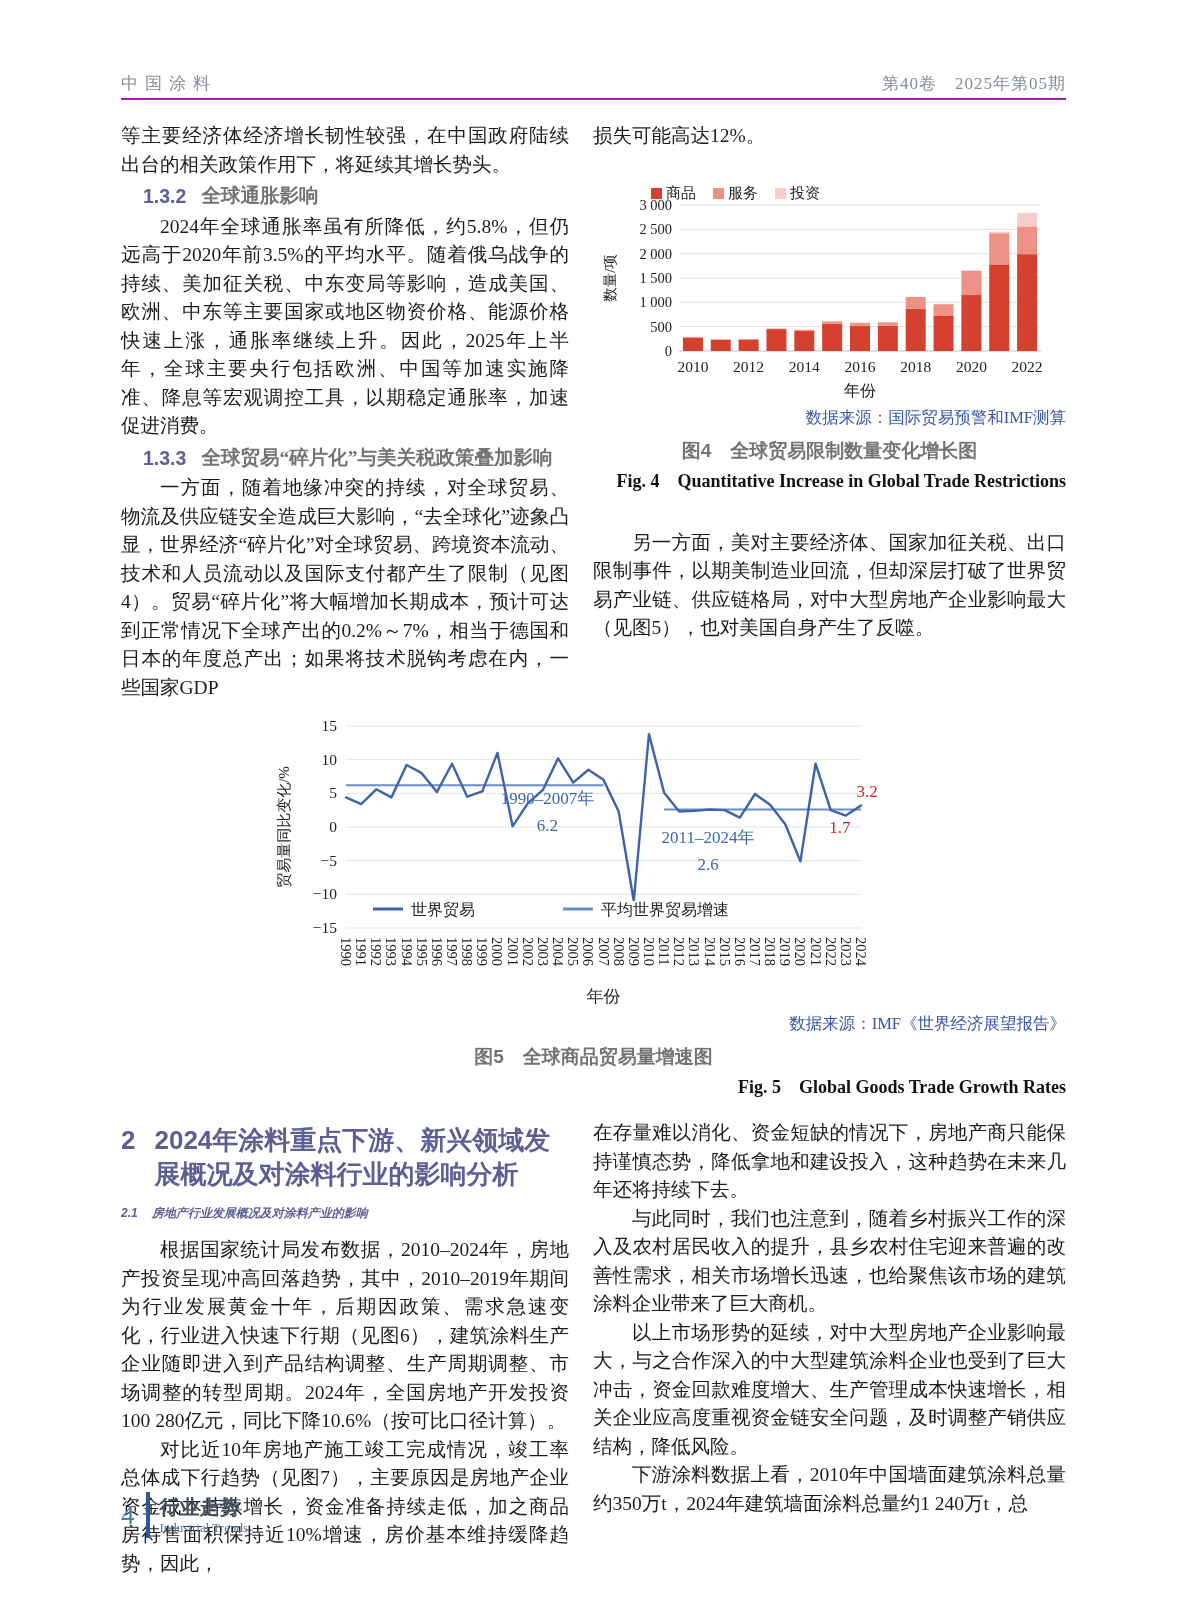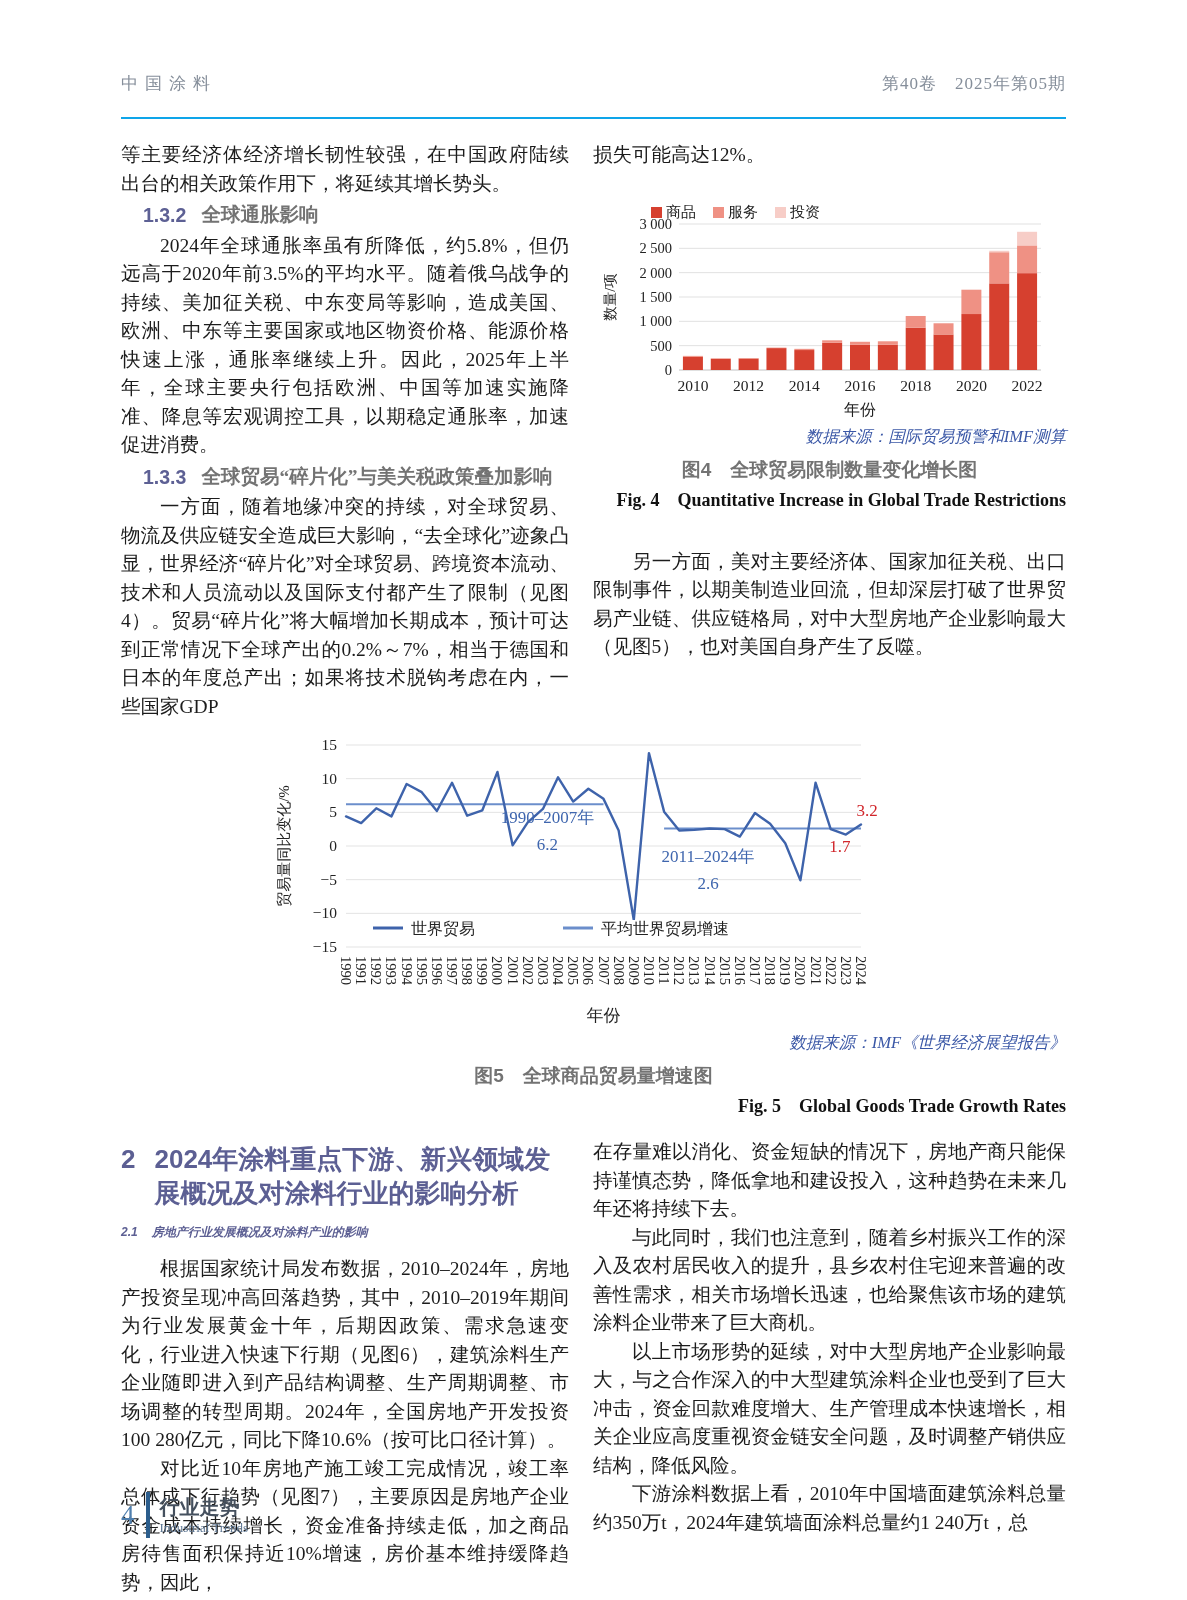--- a/index.html
+++ b/index.html
@@ -2,38 +2,38 @@
 <html><head>
 <meta charset="utf-8">
 <style>
   * { margin:0; padding:0; box-sizing:border-box; }
   body { background:#fff; }
   .page { position:relative; width:1187px; height:1600px; background:#ffffff; overflow:hidden;
           font-family:"Liberation Serif","DejaVu Serif",serif; color:#1c1c1c; }
   .content { position:absolute; left:121px; top:72px; width:945px; }
 
   .pagehead { display:flex; justify-content:space-between; align-items:flex-end;
-              color:#858e9a; font-size:17px; padding-bottom:22px; border-bottom:2px solid #0ea5e9; }
+              color:#858e9a; font-size:17px; padding-bottom:3px; border-bottom:2px solid #a21caf; }
   .pagehead .jn { letter-spacing:7px; }
   .pagehead .iss { letter-spacing:1px; }
 
   .cols { display:flex; gap:24px; margin-top:22px; }
   .colL { width:448px; }
   .colR { width:473px; }
 
   p.body { font-size:19.5px; line-height:28.5px; text-align:justify; color:#1c1c1c; }
   p.ind { text-indent:2em; }
 
   .sub { font-size:19.5px; line-height:28.5px; margin:3px 0 2px 0; display:flex; }
   .sub .num { color:#5d6094; font-family:"Liberation Sans","DejaVu Sans",sans-serif; font-weight:700; margin-right:15px;margin-left:22px; }
   .sub .ttl { font-weight:600; color:#737373; }
 
   figure { margin:0; }
   .fig4 { margin-top:30px; }
-  .src { font-style:italic; color:#3a57a6; font-size:16.5px; text-align:right; margin-top:2px; }
+  .src { color:#3a57a6; font-size:16.5px; text-align:right; margin-top:2px; }
   .capcn { text-align:center; font-family:"Liberation Sans","DejaVu Sans",sans-serif; font-weight:700;
            font-size:19px; color:#737373; margin-top:9px; }
   .capen { text-align:right; font-family:"Liberation Serif","DejaVu Serif",serif; font-weight:700;
            font-size:18px; color:#111; margin-top:5px; }
   .colR p.after-fig { margin-top:36px; }
 
   .fig5 { margin-top:14px; }
   svg { display:block; }
 
   .cols2 { margin-top:20px; }

